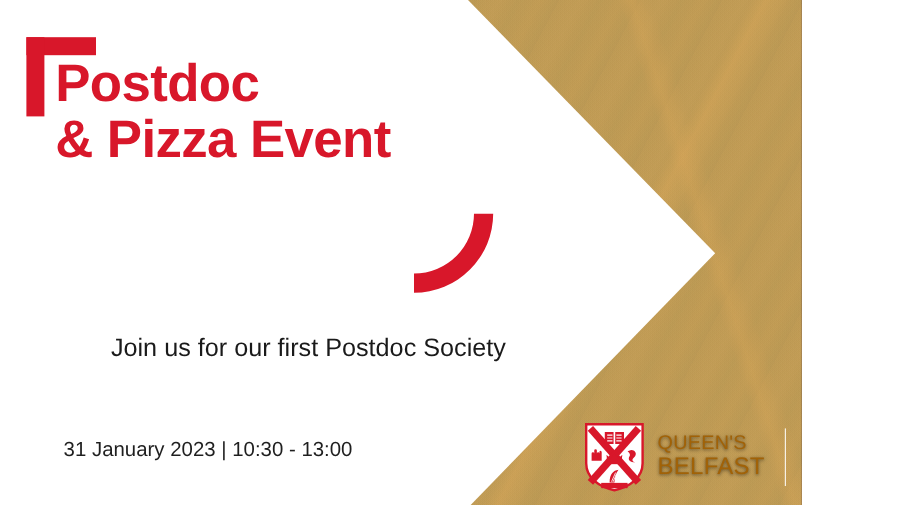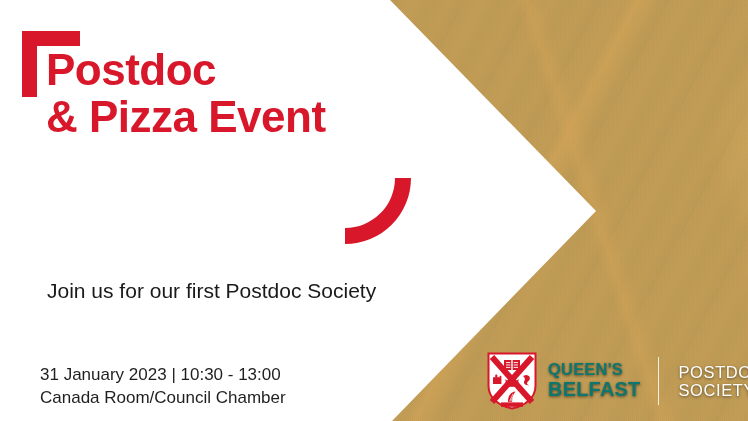--- a/index.html
+++ b/index.html
@@ -6,21 +6,21 @@
     margin: 0;
     padding: 0;
     background: #ffffff;
   }
   body {
     font-family: "Liberation Sans", sans-serif;
   }
 
   #poster {
     position: relative;
-    width: 748px;
+    width: 668px;
     height: 421px;
     overflow: hidden;
     background: #ffffff;
   }
 
   
   .photo-layer {
     position: absolute;
     inset: 0;
     overflow: hidden;
@@ -129,25 +129,25 @@
   .intro {
     position: absolute;
     left: 47px;
     top: 277px;
     width: 420px;
     font-size: 21px;
     font-weight: 400;
     line-height: 1.33;
     color: #1a1a1a;
   }
-  .intro .intro-line { display: block; white-space: nowrap; }
+  .intro .intro-line { display: block; white-space: nowrap; text-align: center; }
 
   .details {
     position: absolute;
-    left: 40px;
+    left: 53px;
     top: 363px;
     width: 400px;
     font-size: 17px;
     font-weight: 400;
     line-height: 1.38;
     color: #1f1f1f;
   }
   .details .detail-line { display: block; white-space: nowrap; }
 
   
@@ -159,23 +159,23 @@
     align-items: center;
     gap: 11px;
   }
   .crest {
     width: 50px;
     height: 58px;
     flex: none;
   }
   .crest svg { display: block; }
   .qub-wordmark {
-    color: #0f766e;
+    color: #a16207;
     font-size: 16.5px;
-    font-weight: 700;
+    font-weight: 400;
     line-height: 1.08;
     letter-spacing: 0.2px;
     text-shadow: 0 1px 3px rgba(0,0,0,0.55);
   }
   .qub-wordmark .wm-line { display: block; white-space: nowrap; }
   .qub-wordmark .wm-line.small { font-size: 20px; }
 
   .logo-divider {
     width: 1px;
     height: 48px;
@@ -220,21 +220,20 @@
     <span class="hl-line">Postdoc</span>
     <span class="hl-line">&amp; Pizza Event</span>
   </div>
 
   <div class="intro">
     <span class="intro-line">Join us for our first Postdoc Society</span>
   </div>
 
   <div class="details">
     <span class="detail-line">31 January 2023 | 10:30 - 13:00</span>
-    <span class="detail-line">Canada Room/Council Chamber</span>
   </div>
 
   <div class="logo-lockup">
 
     <div class="crest">
       <svg width="50" height="58" viewBox="0 0 50 58" aria-hidden="true">
         <path d="M1.5 1.5 H48.5 V34 C48.5 46 38 54 25 56.5 C12 54 1.5 46 1.5 34 Z" fill="#ffffff" stroke="#D8172A" stroke-width="2"></path>
         <g stroke="#D8172A" stroke-width="6" stroke-linecap="butt">
           <line x1="5" y1="5" x2="45" y2="50"></line>
           <line x1="45" y1="5" x2="5" y2="50"></line>

